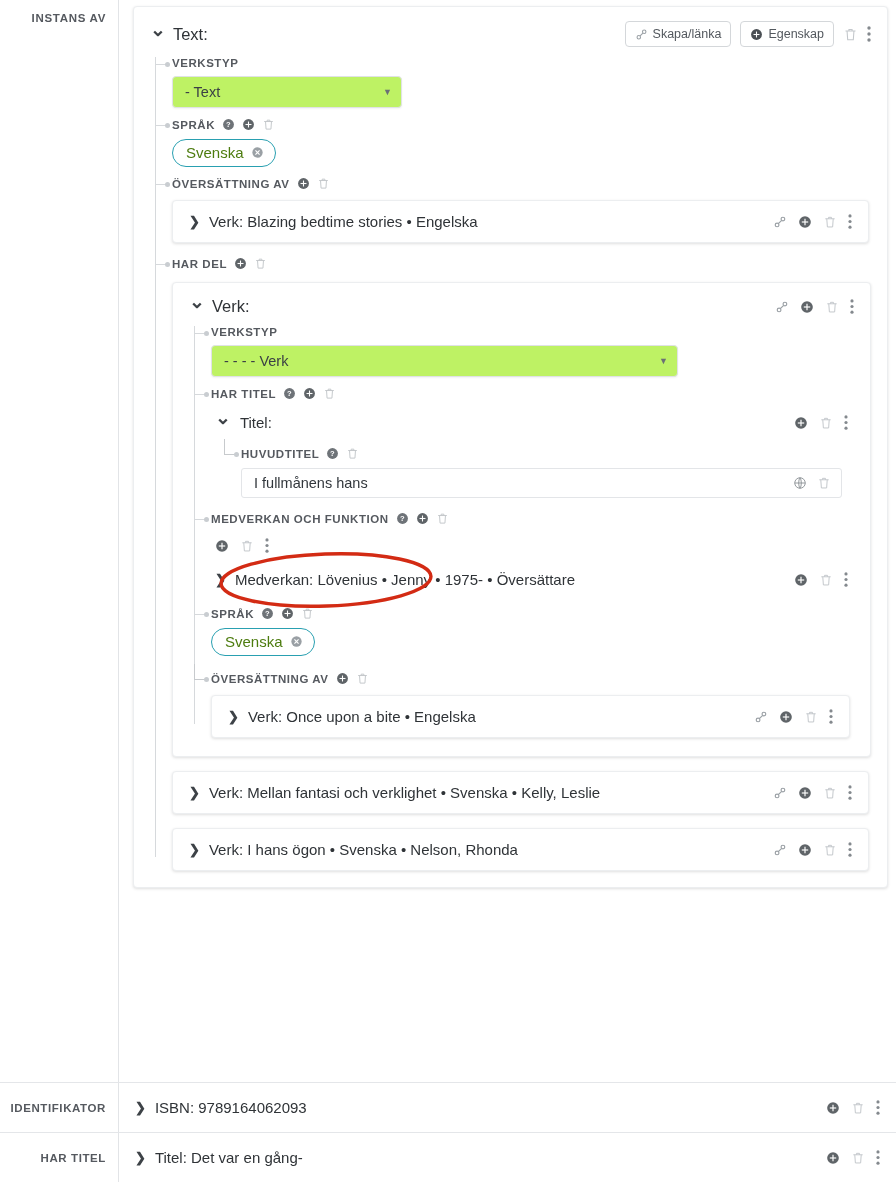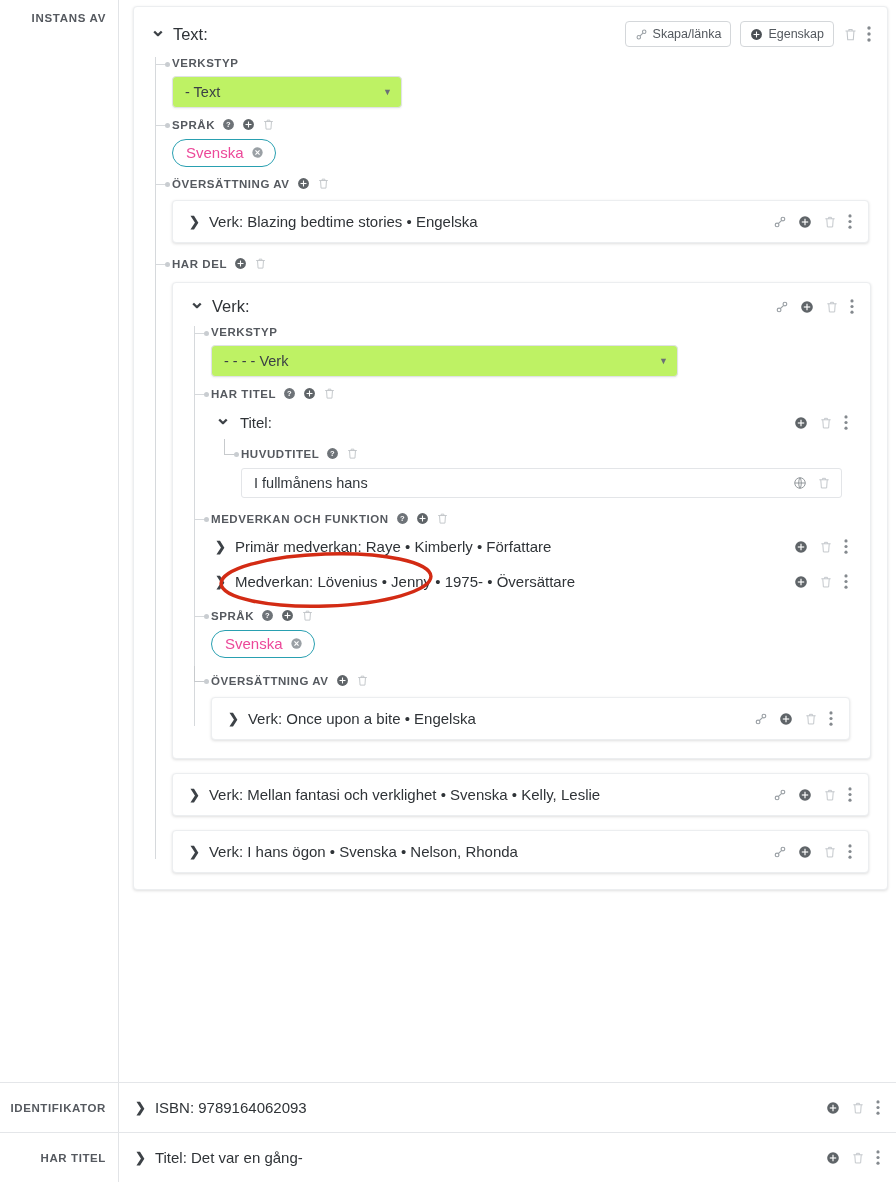--- a/index.html
+++ b/index.html
@@ -84,21 +84,21 @@
     display:flex; align-items:center; justify-content:space-between;
     padding:0 9px 0 12px; font-size:14.5px; color:#3b4045;
     box-shadow:0 1px 2px rgba(0,0,0,.05); cursor:pointer;
   }
   .select.wide { width:467px; }
   .caret { color:#6b7075; font-size:9px; }
 
   .chip {
     margin-top:8px; display:inline-flex; align-items:center; gap:7px;
     border:1.3px solid #29a0b1; border-radius:16px;
-    padding:4px 11px 5px 13px; font-size:15px; color:#ec4899; background:#fff;
+    padding:4px 11px 5px 13px; font-size:15px; color:#4d7c0f; background:#fff;
     cursor:pointer;
   }
 
   .text-input {
     margin-top:8px; height:30px; border:1px solid #e3e5e8; background:#fff;
     border-radius:3px; display:flex; align-items:center; justify-content:space-between;
     padding:0 10px 0 12px; font-size:14.5px; color:#32373c;
   }
   .ti-icons { display:flex; align-items:center; gap:10px; }
 
@@ -465,24 +465,20 @@
                       </svg>
                     </span>
                     <span class="ic ic-trash">
                       <svg width="13" height="13" viewBox="0 0 24 24" fill="none" stroke="currentColor" stroke-width="1.8">
                         <path d="M4 6.5h16M9.5 6.5V4h5v2.5M6.5 6.5l1 14h9l1-14"></path>
                       </svg>
                     </span>
                   </div>
 
                   <div class="erow erow-plain" style="margin-top:10px;">
-                    <div class="erow-label">
-                      <span class="chev chev-right"></span>
-                      <span>Primär medverkan: Raye • Kimberly • Författare</span>
-                    </div>
                     <div class="row-actions" style="padding-right:4px;">
                       <span class="ic ic-plus">
                         <svg width="14" height="14" viewBox="0 0 24 24" fill="currentColor">
                           <circle cx="12" cy="12" r="10"></circle>
                           <path d="M11 6.5h2v11h-2z" fill="#fff"></path>
                             <path d="M6.5 11h11v2h-11z" fill="#fff"></path>
                         </svg>
                       </span>
                       <span class="ic ic-trash">
                         <svg width="14" height="14" viewBox="0 0 24 24" fill="none" stroke="currentColor" stroke-width="1.7">

